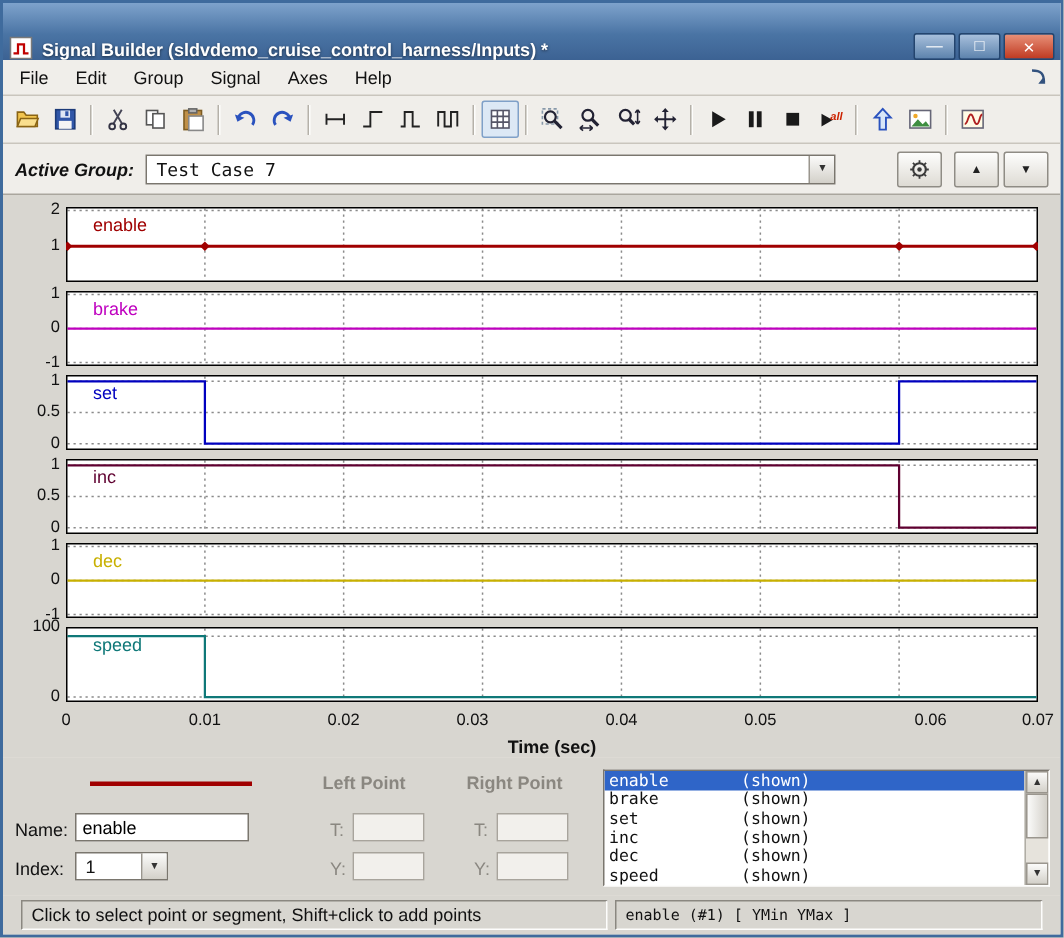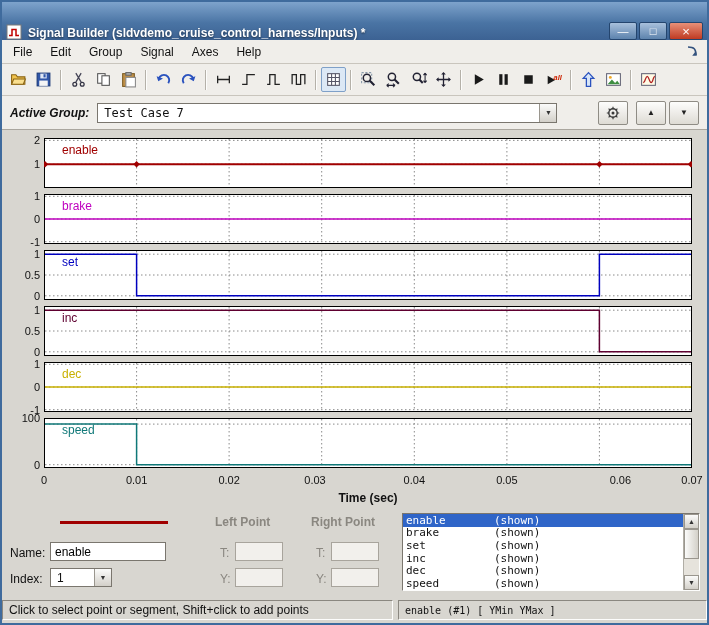--- a/index.html
+++ b/index.html
@@ -87,21 +87,21 @@
   .scrollbar { width: 16px; flex: 0 0 auto; background: #e6e3dc; border-left: 1px solid #b0ada5;
                display: flex; flex-direction: column; }
   .sb-btn { height: 15px; background: linear-gradient(#fbfbfa, #d3d0c9); border: 1px solid #9a968e;
             display: flex; align-items: center; justify-content: center; font-size: 7px; color: #333; }
   .sb-track { flex: 1; position: relative; }
   .sb-thumb { position: absolute; left: 0; top: 0; width: 100%; height: 30px;
               background: linear-gradient(90deg, #fbfbfa, #d3d0c9); border: 1px solid #9a968e; }
 
   
   .statusbar { height: 26px; flex: 0 0 auto; background: #d8d6d0; display: flex; align-items: center;
-               padding: 2px 0; gap: 5px; }
+               padding: 2px 12px; gap: 5px; }
   .status-cell { height: 20px; border: 1px solid; border-color: #8a8780 #fdfdfc #fdfdfc #8a8780;
                  display: flex; align-items: center; padding: 0 6px; white-space: nowrap; overflow: hidden; }
   .status-left { width: 391px; font-size: 12px; }
   .status-right { flex: 1; font-family: "DejaVu Sans Mono", monospace; font-size: 10px; }
 </style>
 </head>
 <body>
 
 <div class="window">
 

